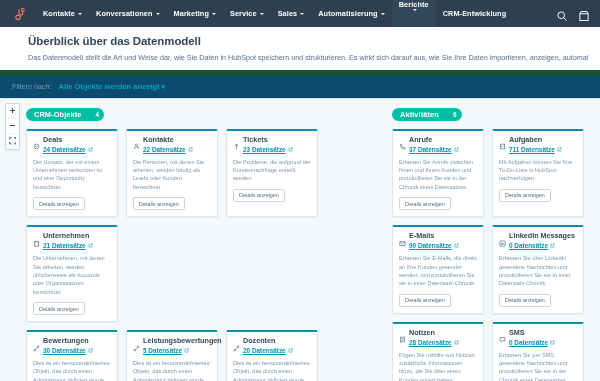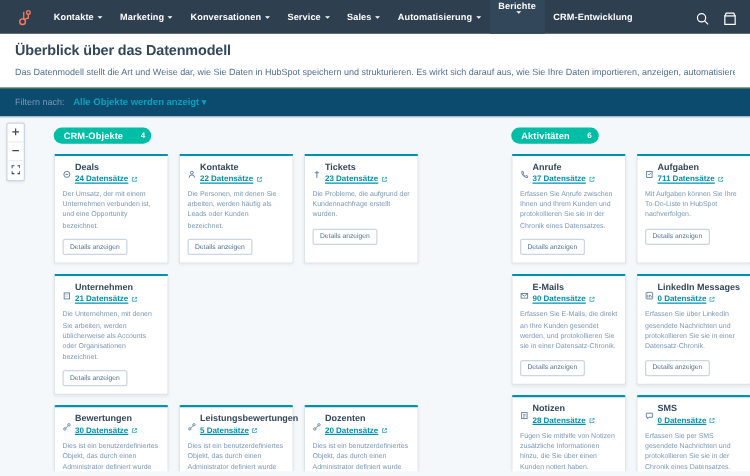--- a/index.html
+++ b/index.html
@@ -51,22 +51,22 @@
   .nav-right {
     margin-left: auto;
     display: flex; align-items: center; gap: 10px;
     padding-right: 2px;
   }
   .nav-icon { width: 12px; height: 12px; display: block; cursor: pointer; }
 
   
   .page-header {
     background: #ffffff;
-    padding: 8px 12px 7px 12px;
-    border-bottom: 1px solid #14532d;
+    padding: 8px 12px 7px 28px;
+    border-bottom: 6px solid #14532d;
   }
   .page-title {
     font-size: 11.5px;
     font-weight: bold;
     color: #33475b;
     letter-spacing: -.1px;
     margin-bottom: 6px;
   }
   .page-desc {
     font-size: 7.2px;
@@ -118,21 +118,20 @@
     display: flex; align-items: center; justify-content: center;
     cursor: pointer;
     border-bottom: 1px solid #eaf0f6;
   }
   .zoom-btn:last-child { border-bottom: none; }
 
   .board {
     position: absolute;
     left: 0; top: 0; right: 0; bottom: 0;
     padding: 4px 0 0 26px;
-    margin-left: 17px;
   }
   .columns { display: flex; gap: 0; }
   .col-left  { width: 366px; flex: none; }
   .col-right { width: 234px; flex: none; }
 
   
   .pill {
     display: inline-flex;
     align-items: center;
     background: #00bda5;
@@ -230,25 +229,25 @@
       <path d="M12 5 L12 14.5" fill="none" stroke="#ff7a59" stroke-width="1.6"></path>
       <circle cx="10.6" cy="17" r="3.4" fill="none" stroke="#ff7a59" stroke-width="1.7"></circle>
     </svg>
   </div>
   <div class="nav-items" id="nav-items">
       <div class="nav-item">
         <span>Kontakte</span>
         <span class="nav-caret"></span>
       </div>
       <div class="nav-item">
+        <span>Konversationen</span>
+        <span class="nav-caret"></span>
+      </div>
+      <div class="nav-item">
         <span>Marketing</span>
-        <span class="nav-caret"></span>
-      </div>
-      <div class="nav-item">
-        <span>Konversationen</span>
         <span class="nav-caret"></span>
       </div>
       <div class="nav-item">
         <span>Service</span>
         <span class="nav-caret"></span>
       </div>
       <div class="nav-item">
         <span>Sales</span>
         <span class="nav-caret"></span>
       </div>

